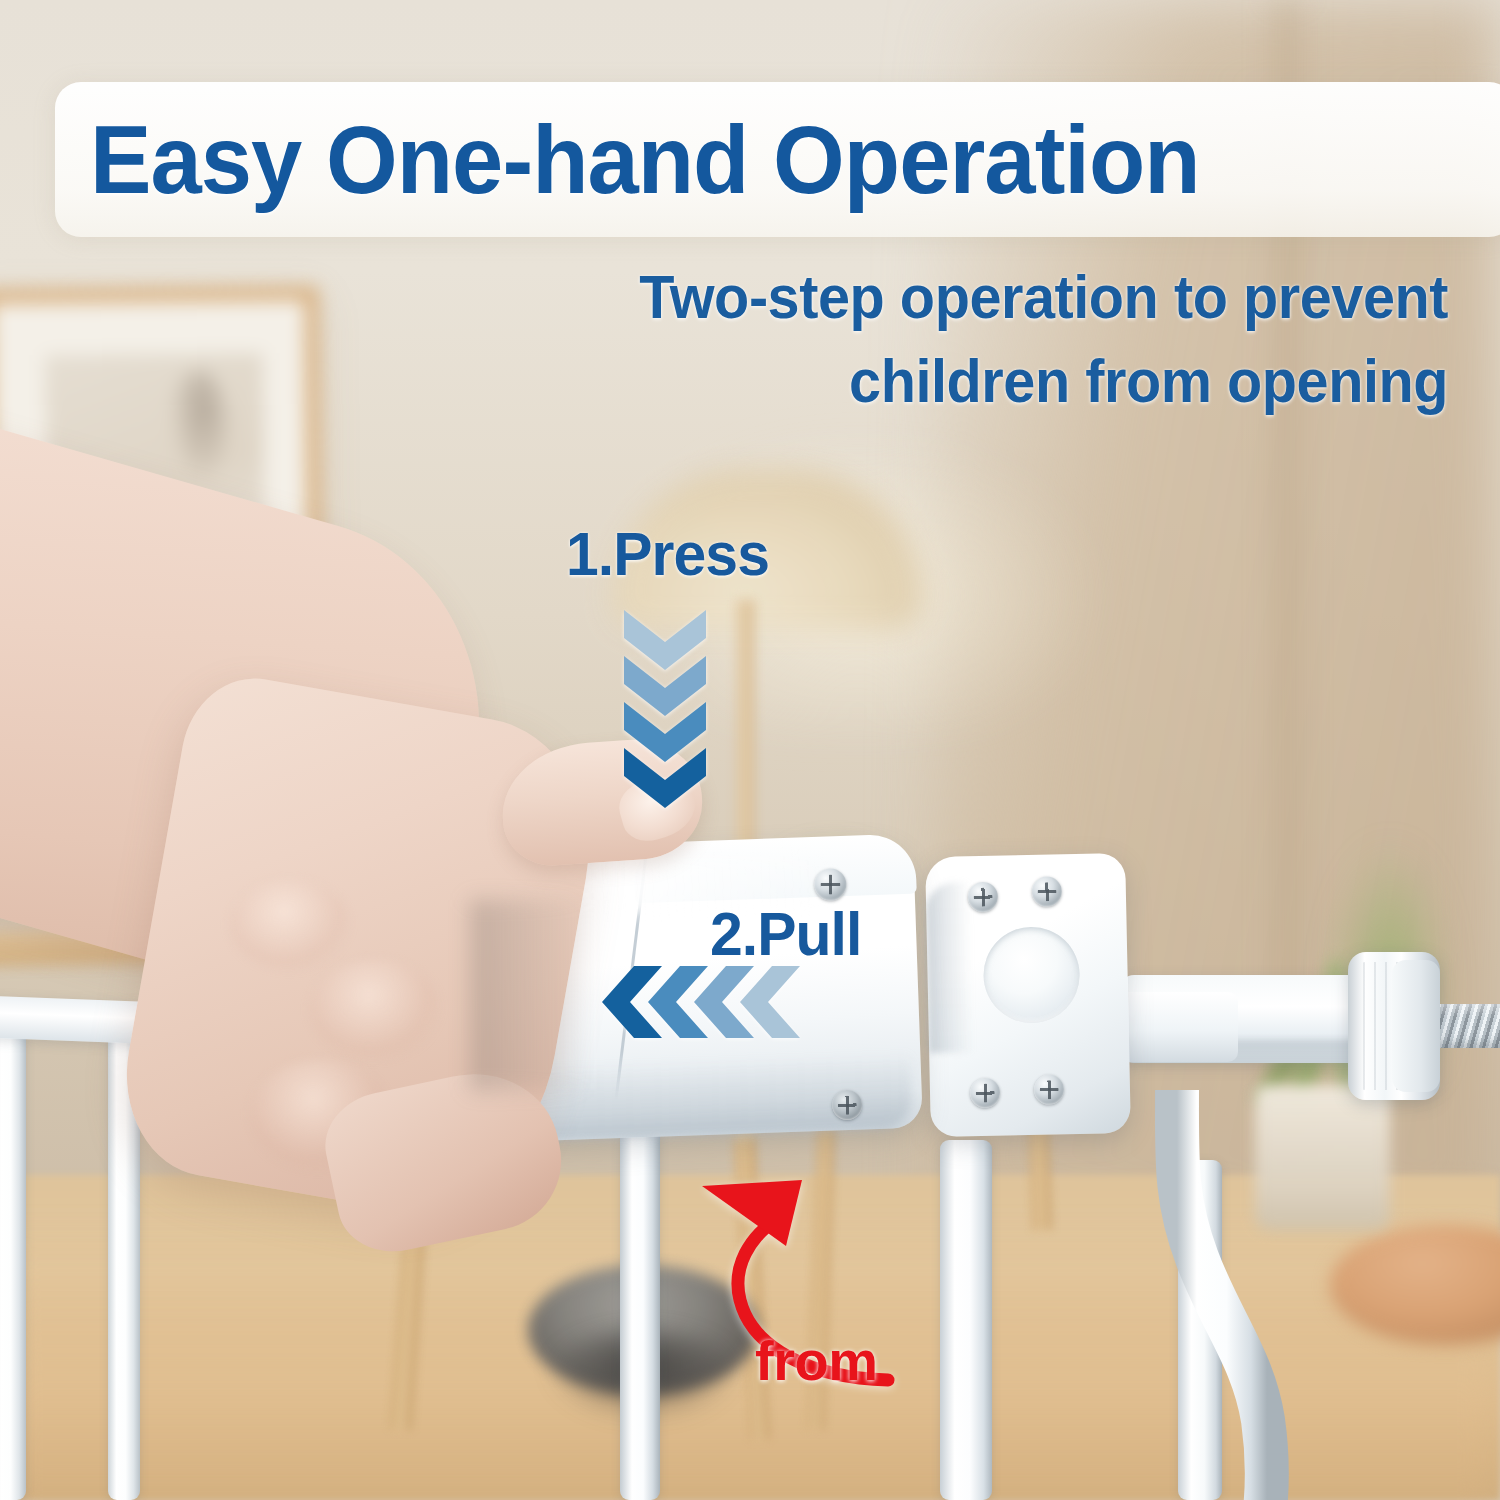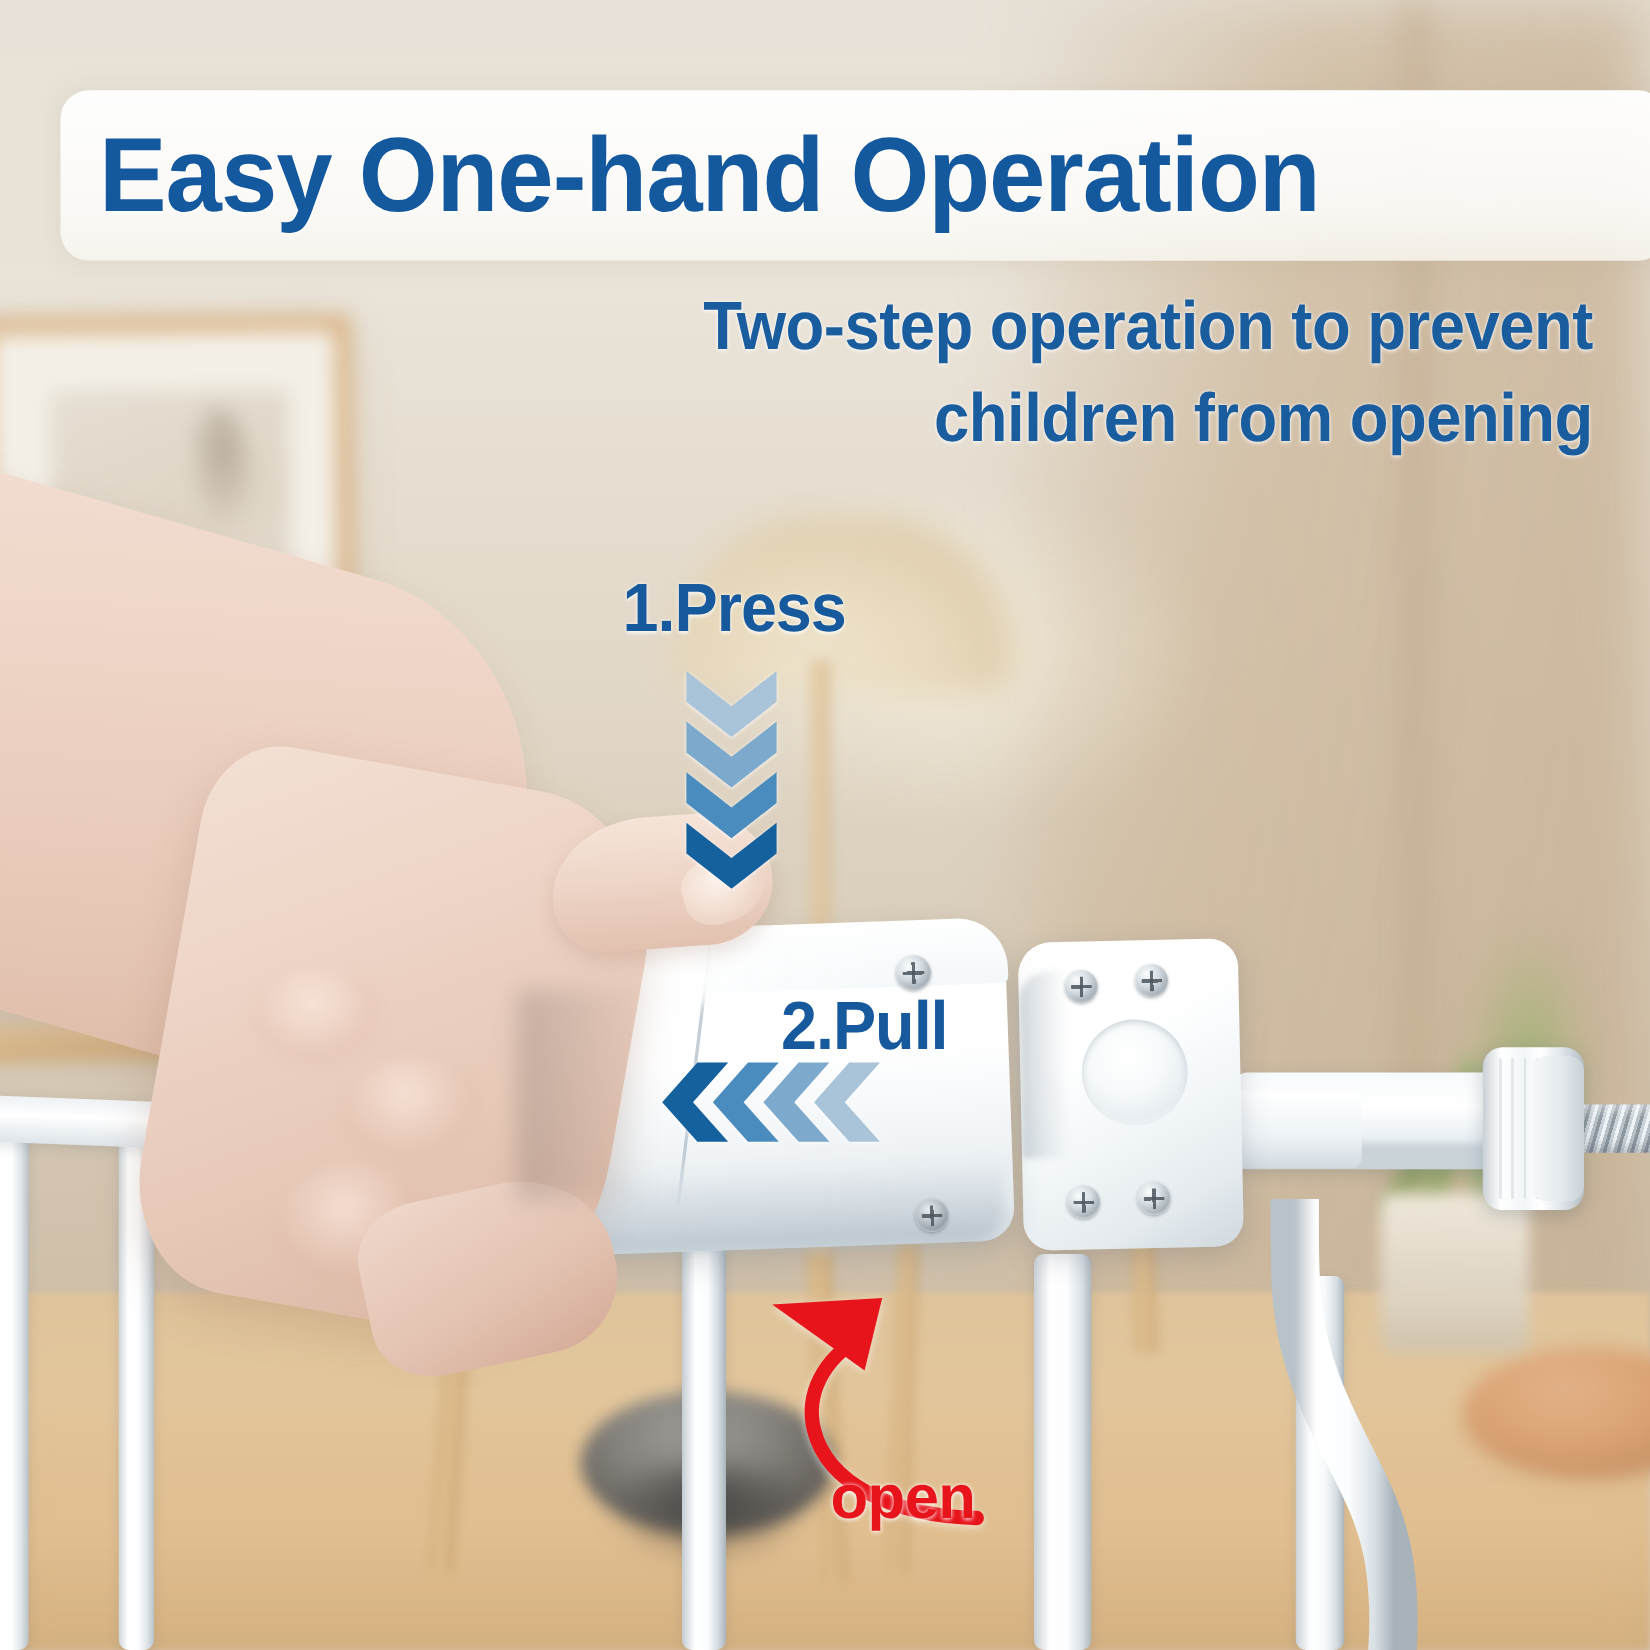--- a/index.html
+++ b/index.html
@@ -513,15 +513,15 @@
     </svg>
   </div>
 
   <div class="open-arrow">
     <svg width="260" height="240" viewBox="0 0 260 240">
       <path d="M198,230 C120,228 62,198 50,150 C42,118 58,86 92,66" fill="none" stroke="#E8141B" stroke-width="13" stroke-linecap="round"></path>
       <polygon points="12,36 112,30 96,96" fill="#E8141B"></polygon>
     </svg>
   </div>
 
-  <div class="open-label">open</div>
+  <div class="open-label">from</div>
 
 </div>
 
 </body></html>

